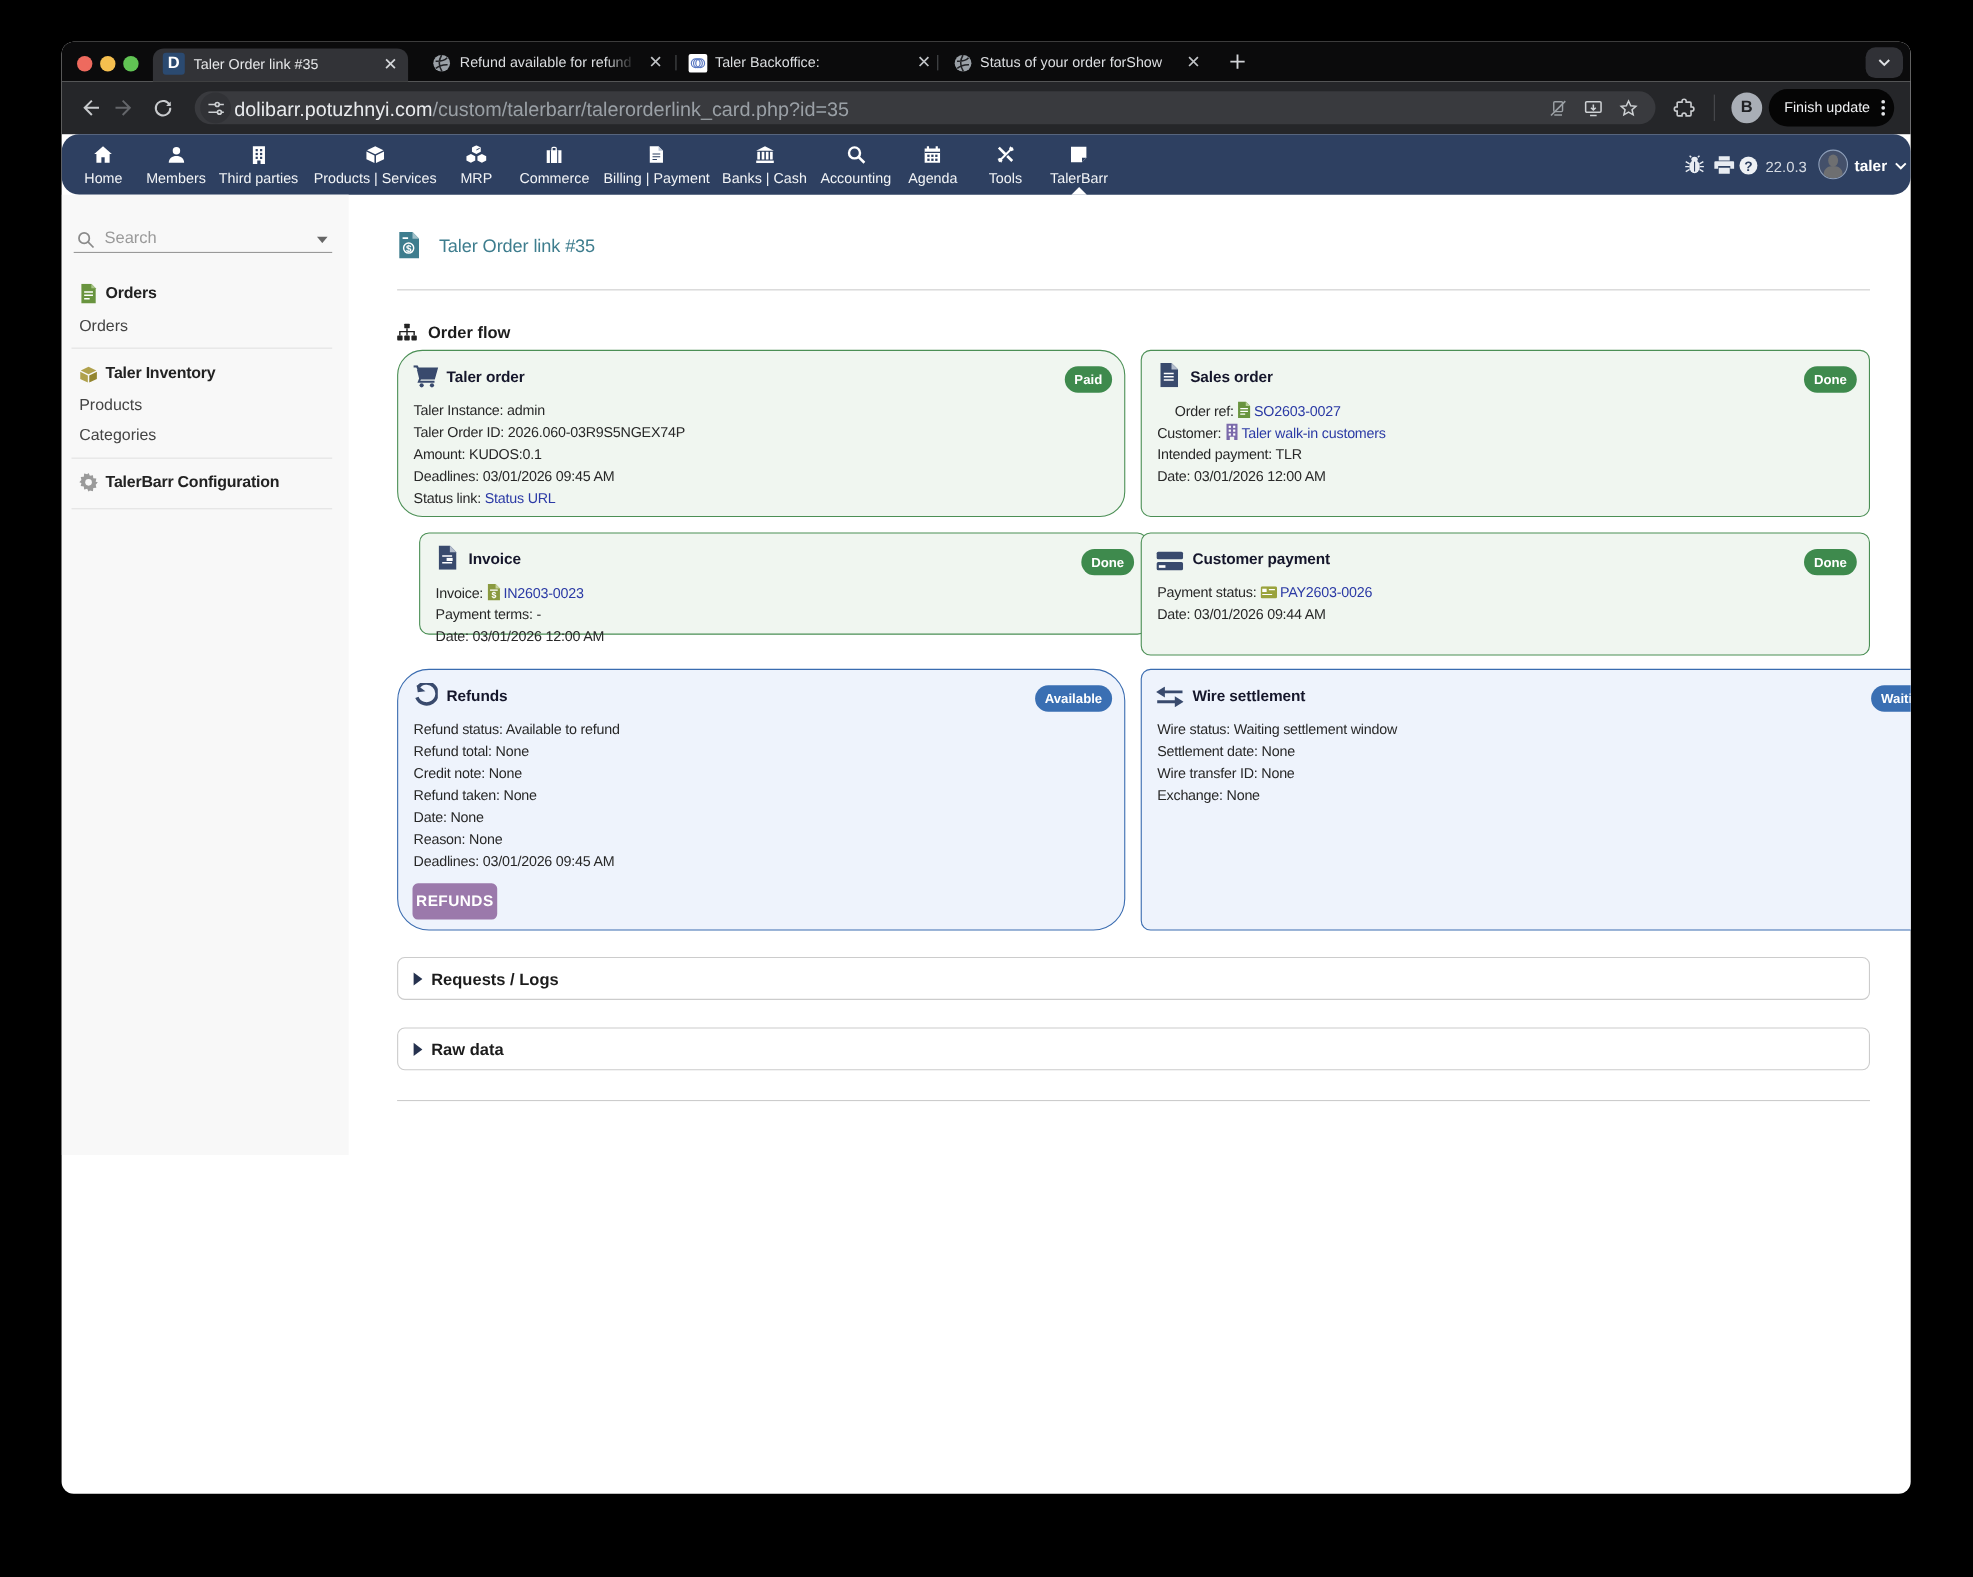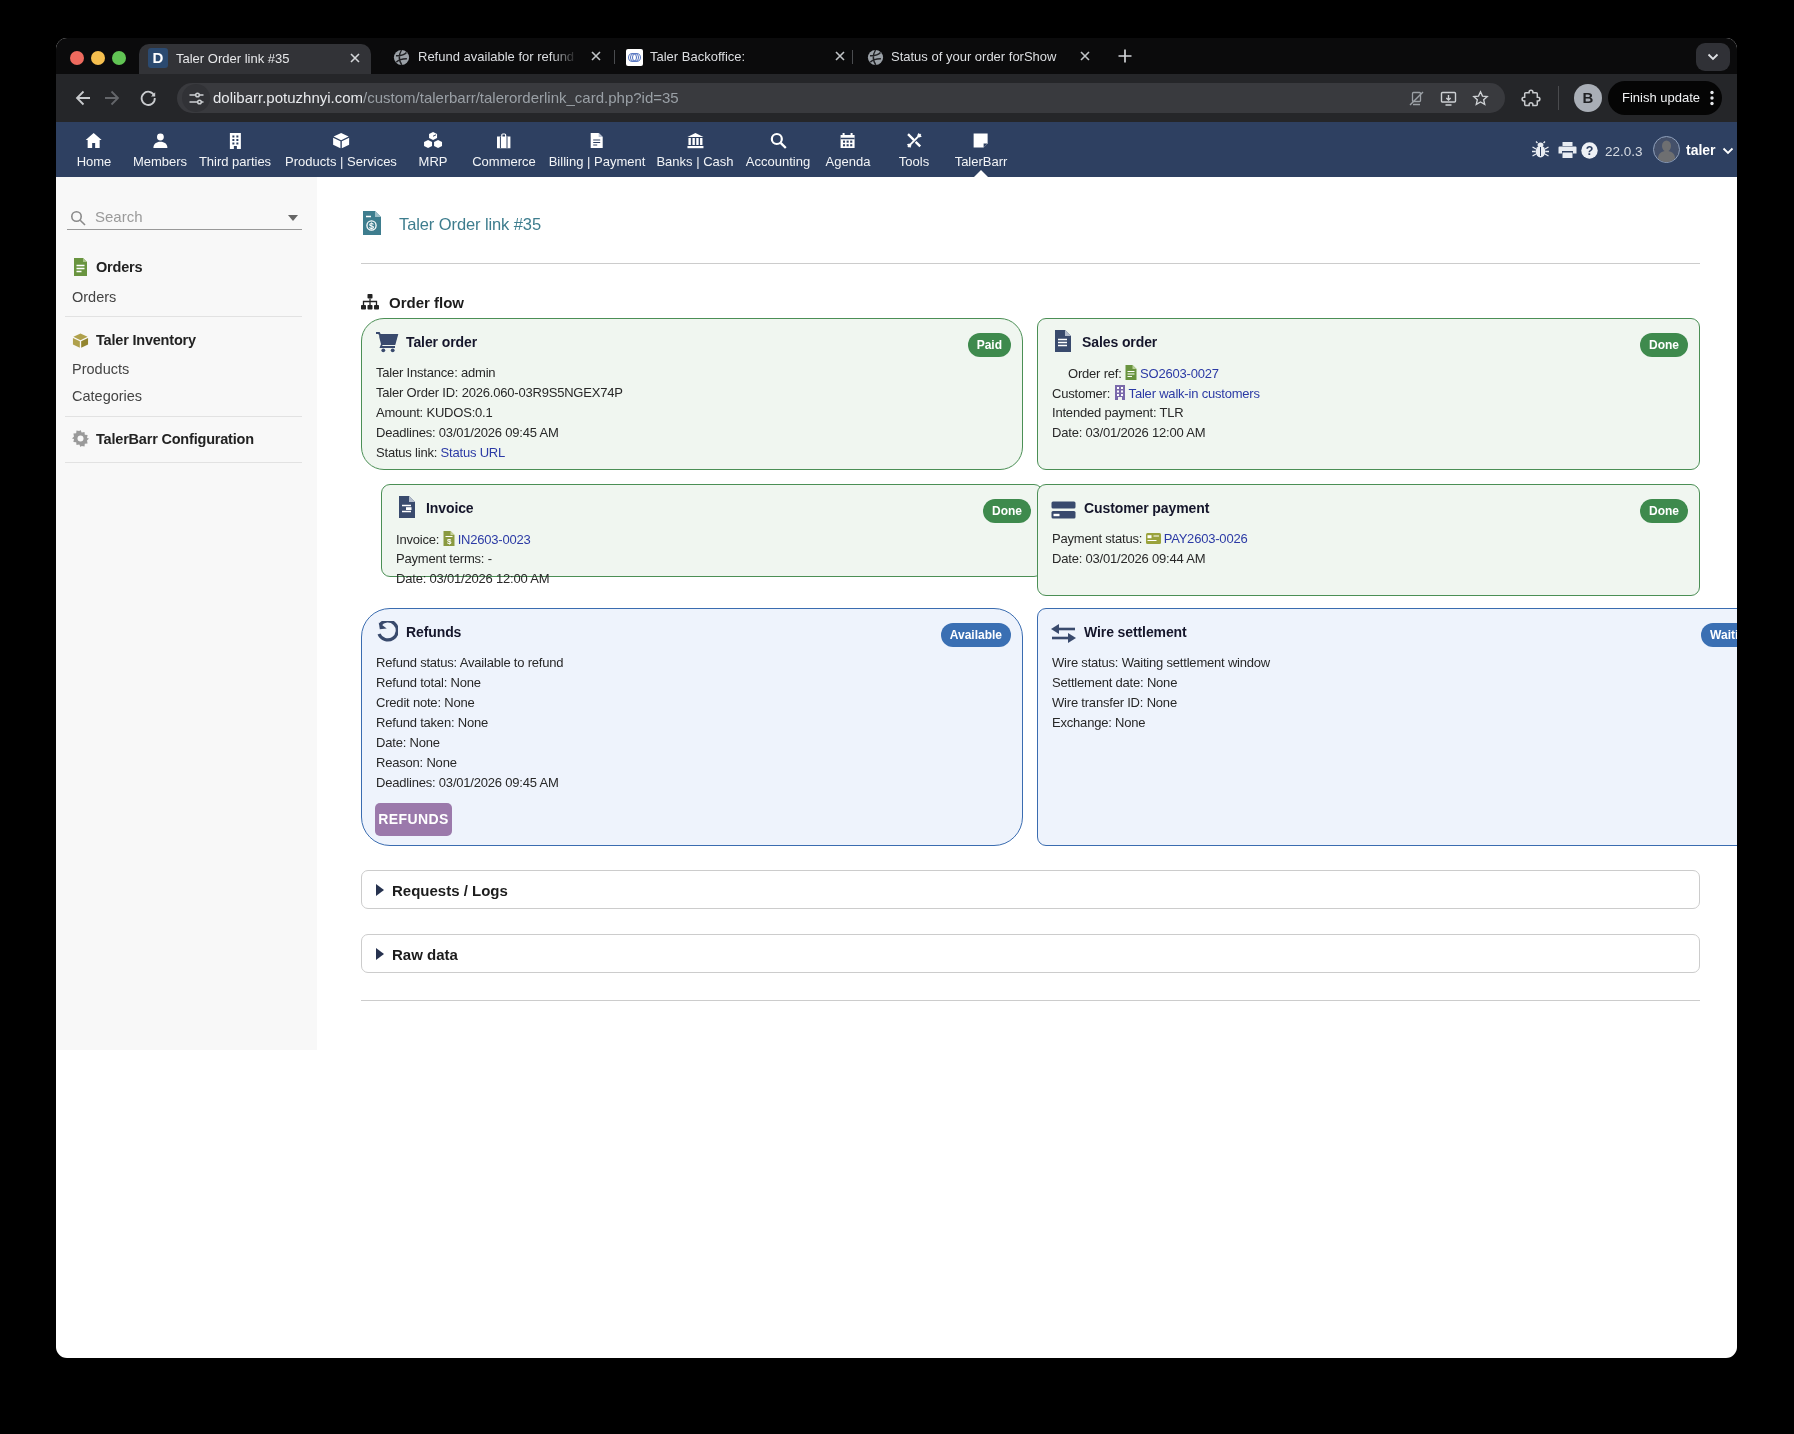--- a/index.html
+++ b/index.html
@@ -11,25 +11,25 @@
 .tab-active { position:absolute; left:83px; top:6px; width:232px; height:30px; background:#323337; border-radius:10px 10px 0 0; }
 .tab-title { position:absolute; top:11px; font-size:13px; color:#e7e8ea; white-space:nowrap; overflow:hidden; }
 .tab-active .tab-title { top:7px; }
 .tab-x { position:absolute; }
 .gl { position:absolute; top:11px; }
 .tabsep { position:absolute; top:12px; width:1px; height:14px; background:#4a4c4f; }
 .chevbtn { position:absolute; right:7px; top:5px; width:34px; height:28px; border-radius:9px; background:#303136; }
 
 .toolbar { position:absolute; left:0; top:36px; width:100%; height:48px; background:#252629; }
 .omnibox { position:absolute; left:121px; top:9px; width:1328px; height:30px; background:#393a3e; border-radius:15px; }
-.urltext { position:absolute; left:36px; top:6px; font-size:15px; color:#e8eaed; white-space:nowrap; }
+.urltext { position:absolute; left:36px; top:6px; font-size:18px; color:#e8eaed; white-space:nowrap; }
 .urlgray { color:#9aa0a6; }
 .navicon { position:absolute; top:12px; }
 
-.navbar { position:absolute; left:0; top:84px; width:100%; height:55px; background:#2e4061; }
+.navbar { position:absolute; left:0; top:84px; width:100%; height:55px; background:#2e4061;border-radius:16px; }
 .mitem { position:absolute; top:10px; text-align:center; color:#f2f4f7; font-size:13px; }
 .mitem .lab { display:block; margin-top:5px; white-space:nowrap; }
 .notch { position:absolute; top:48px; width:0; height:0; border-left:7px solid transparent; border-right:7px solid transparent; border-bottom:7px solid #fff; }
 
 .sidebar { position:absolute; left:0; top:139px; width:261px; height:873px; background:#f8f8f8; }
 .searchrow { position:absolute; left:11px; top:30px; width:235px; height:23px; border-bottom:1px solid #999; }
 .sideSec { position:absolute; left:16px; font-size:14.5px; letter-spacing:-0.2px; font-weight:bold; color:#222; }
 .sideLink { position:absolute; left:16px; font-size:14.5px; color:#444; }
 .sideHr { position:absolute; left:9px; width:237px; height:1px; background:#e2e2e2; }
 .pagetitle { position:absolute; left:343px; top:177px; font-size:16.5px; letter-spacing:-0.1px; color:#3e7d8e; }

